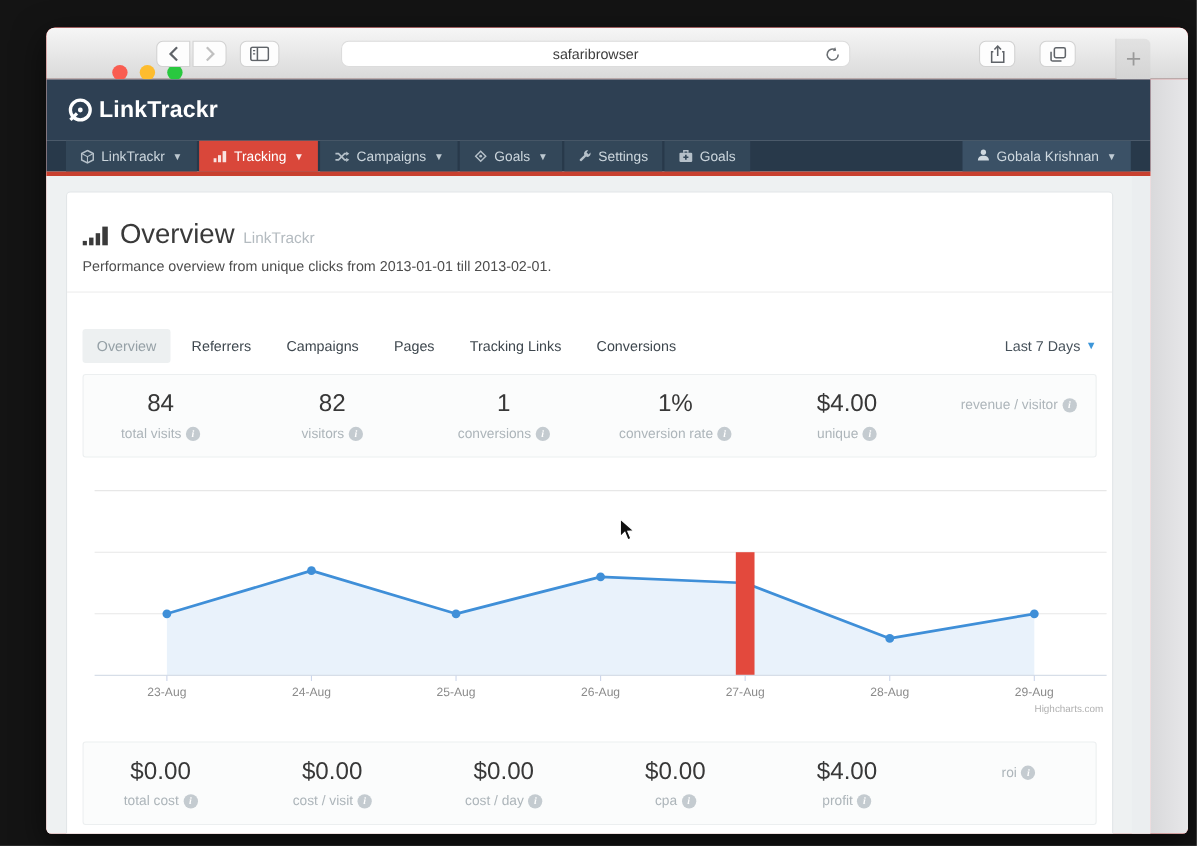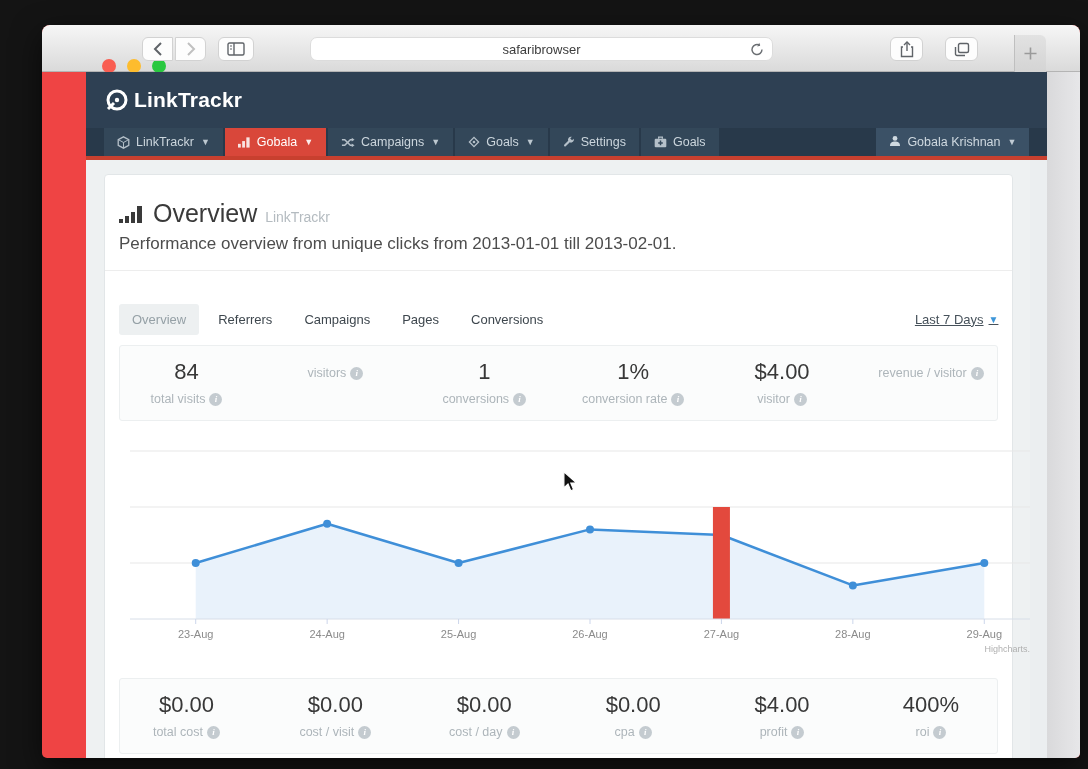--- a/index.html
+++ b/index.html
@@ -37,21 +37,21 @@
     font-size:13px; color:#3c3c3c;
   }
   .urlfield .reload { position:absolute; right:8px; top:4px; color:#6b6f73; }
   .newtab {
     position:absolute; right:34px; top:10px; width:32px; height:37px;
     background:linear-gradient(#e2e2e2,#d4d4d4);
     border-left:1px solid #bfbfbf; border-radius:0 6px 0 0;
     display:flex; align-items:center; justify-content:center; color:#9a9a9a;
   }
   .window-body { position:relative; height:686px; display:flex; }
-  .webview { width:1004px; height:100%; background:#eef1f2; position:relative; overflow:hidden; display:flex; flex-direction:column;margin-left:44px; }
+  .webview { width:1004px; height:100%; background:#eef1f2; position:relative; overflow:hidden; display:flex; flex-direction:column; }
   .right-strip { width:34px; height:100%; background:linear-gradient(90deg,#d9d9db,#e7e7e9); }
   .scroll-gutter { position:absolute; right:0; top:88px; bottom:0; width:17px; background:#ebeef0; }
 
   
   .brand-header { height:56px; background:#2e4053; display:flex; align-items:center; padding:0 18px; flex:none; }
   .logo { display:flex; align-items:center; color:#ffffff; font-size:21px; font-weight:bold; letter-spacing:.2px; }
   .logo .logo-mark { margin-right:4px; display:flex; }
   .mainnav { height:28px; background:#28394a; display:flex; align-items:stretch; padding:0 18px; flex:none; }
   .nav-item {
     display:flex; align-items:center; gap:6px; padding:0 13px; margin-right:2px;
@@ -68,26 +68,26 @@
   .red-line { height:4px; background:#c8402f; flex:none; }
 
   
   .page { flex:1; background:#eef1f2; padding:14px 34px 0 18px; overflow:hidden; }
   .card { background:#ffffff; border:1px solid #e2e6e8; border-radius:4px; height:620px; }
   .card-head { padding:24px 14px 16px 14px; border-bottom:1px solid #ededed; }
   .title-row { display:flex; align-items:baseline; gap:8px; }
   .title-row .title-icon { align-self:center; color:#3a3a3a; display:flex; }
   .page-title { font-size:25px; color:#3a3a3a; font-weight:normal; }
   .title-suffix { font-size:14px; color:#b4bbc0; }
-  .subtitle { margin-top:6px; font-size:17px; color:#4d4d4d; }
+  .subtitle { margin-top:6px; font-size:13px; color:#4d4d4d; }
 
   .tabs-row { display:flex; align-items:center; padding:26px 14px 0 14px; height:70px; }
   .tab { font-size:13px; color:#3e474e; padding:8px 13px; margin-right:6px; border-radius:3px; cursor:pointer; }
   .tab.active { background:#edf0f1; color:#95a0a6; }
-  .range-chip { margin-left:auto; font-size:13px; color:#46515a; cursor:pointer; display:flex; align-items:center; gap:5px;text-decoration:underline; }
+  .range-chip { margin-left:auto; font-size:13px; color:#46515a; cursor:pointer; display:flex; align-items:center; gap:5px; }
   .range-chip .caret { color:#3d96d9; font-size:10px; }
 
   .stats-panel {
     margin:4px 14px 0 14px; background:#fbfcfc; border:1px solid #eceff0; border-radius:3px;
     display:grid; grid-template-columns:repeat(6,1fr); padding:13px 0 14px 0;gap:16px;
   }
   .stat { text-align:center; }
   .stat-value { font-size:22px; color:#383838; }
   .stat-label { margin-top:7px; font-size:12.5px; color:#adb5ba; display:flex; align-items:center; justify-content:center; gap:4px;text-align:center; }
   .info-dot {
@@ -187,21 +187,21 @@
               <span class="caret">▼</span>
             </div>
             <div class="nav-item active">
               <span style="display: flex;">
                 <svg width="13" height="12" viewBox="0 0 14 12">
                   <rect x="0" y="8" width="3" height="4" fill="currentColor"></rect>
                   <rect x="4.5" y="5" width="3" height="7" fill="currentColor"></rect>
                   <rect x="9" y="1" width="3.5" height="11" fill="currentColor"></rect>
                 </svg>
               </span>
-              <span>Gobala</span>
+              <span>Tracking</span>
               <span class="caret">▼</span>
             </div>
             <div class="nav-item">
               <span style="display: flex;">
                 <svg width="14" height="11" viewBox="0 0 15 11">
                   <path d="M1 2.5 L4 2.5 L10 8.5 L12 8.5" fill="none" stroke="currentColor" stroke-width="1.6"></path>
                   <path d="M1 8.5 L4 8.5 L10 2.5 L12 2.5" fill="none" stroke="currentColor" stroke-width="1.6"></path>
                   <path d="M11.5 0.5 L14.5 2.5 L11.5 4.5 Z" fill="currentColor"></path>
                   <path d="M11.5 6.5 L14.5 8.5 L11.5 10.5 Z" fill="currentColor"></path>
                 </svg>
@@ -270,37 +270,39 @@
             </div>
             <div class="subtitle">Performance overview from unique clicks from 2013-01-01 till 2013-02-01.</div>
           </div>
 
           <div class="tabs-row">
             <div style="display:flex;">
                 <div class="tab active">Overview</div>
                 <div class="tab">Referrers</div>
                 <div class="tab">Campaigns</div>
                 <div class="tab">Pages</div>
+                <div class="tab">Tracking Links</div>
                 <div class="tab">Conversions</div>
               </div>
             <div class="range-chip">
               <span>Last 7 Days</span>
               <span class="caret">▼</span>
             </div>
           </div>
 
           <div class="stats-panel">
               <div class="stat">
                 <div class="stat-value">84</div>
                 <div class="stat-label">
                   <span>total visits</span>
                   <span class="info-dot">i</span>
                 </div>
               </div>
               <div class="stat">
+                <div class="stat-value">82</div>
                 <div class="stat-label">
                   <span>visitors</span>
                   <span class="info-dot">i</span>
                 </div>
               </div>
               <div class="stat">
                 <div class="stat-value">1</div>
                 <div class="stat-label">
                   <span>conversions</span>
                   <span class="info-dot">i</span>
@@ -309,21 +311,21 @@
               <div class="stat">
                 <div class="stat-value">1%</div>
                 <div class="stat-label">
                   <span>conversion rate</span>
                   <span class="info-dot">i</span>
                 </div>
               </div>
               <div class="stat">
                 <div class="stat-value">$4.00</div>
                 <div class="stat-label">
-                  <span>visitor</span>
+                  <span>unique</span>
                   <span class="info-dot">i</span>
                 </div>
               </div>
               <div class="stat">
                 <div class="stat-label">
                   <span>revenue / visitor</span>
                   <span class="info-dot">i</span>
                 </div>
               </div>
             </div>
@@ -392,21 +394,20 @@
                 </div>
               </div>
               <div class="stat">
                 <div class="stat-value">$4.00</div>
                 <div class="stat-label">
                   <span>profit</span>
                   <span class="info-dot">i</span>
                 </div>
               </div>
               <div class="stat">
-                <div class="stat-value">400%</div>
                 <div class="stat-label">
                   <span>roi</span>
                   <span class="info-dot">i</span>
                 </div>
               </div>
             </div>
 
         </div>
       </div>
       <div class="scroll-gutter"></div>

